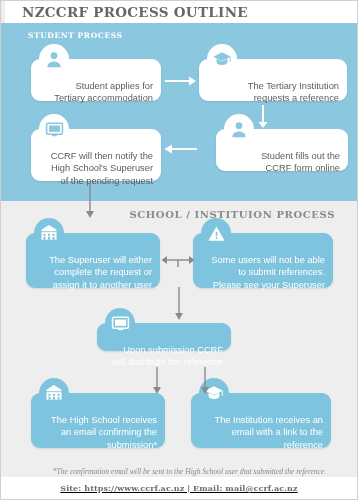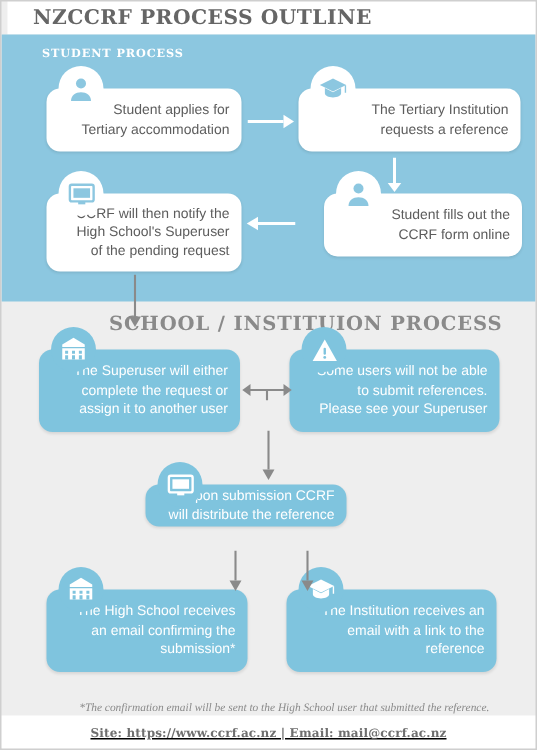--- a/index.html
+++ b/index.html
@@ -54,34 +54,34 @@
     font-weight: bold;
     letter-spacing: 0.6px;
     color: #ffffff;
   }
 
   
   #school-band-label {
     position: absolute;
     right: 22px; top: 208px;
     font-family: "DejaVu Serif", serif;
-    font-size: 13px;
+    font-size: 10px;
     font-weight: bold;
     letter-spacing: 0.6px;
     color: #8a8a8a;
     text-align: right;
   }
 
   
   .node {
     position: absolute;
     border-radius: 9px;
-    padding: 5px 8px 6px 8px;
+    padding: 21px 8px 6px 8px;
     display: flex;
-    align-items: center;
+    align-items: flex-start;
   }
   .node .txt {
     width: 100%;
     font-size: 9.3px;
     line-height: 12.4px;
     text-align: right;
     white-space: pre-line;
   }
   .node.white-node {
     background: #ffffff;

